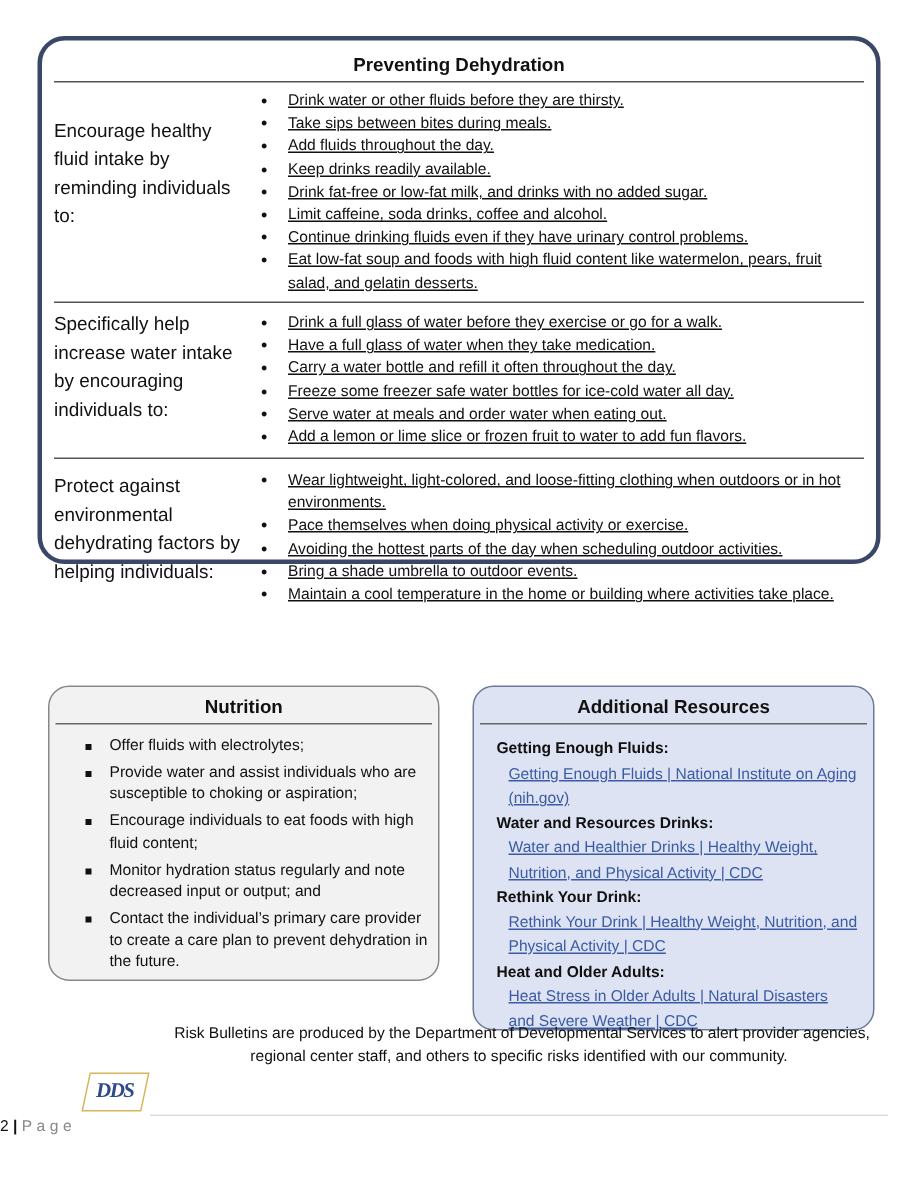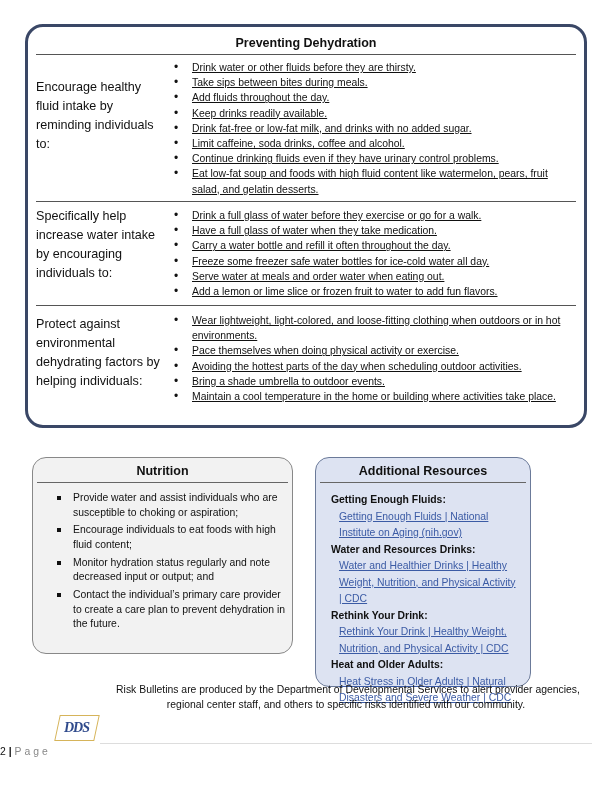--- a/index.html
+++ b/index.html
@@ -1,40 +1,40 @@
 <!DOCTYPE html>
 <html><head>
 <meta charset="utf-8">
 <style>
   html, body { margin:0; padding:0; background:#ffffff; }
   body { width:612px; height:792px; position:relative; overflow:hidden;
          font-family:"Liberation Sans", sans-serif; color:#111; }
 
   
-  .main-box { position:absolute; left:25px; top:24px; width:562px; height:404px;
+  .main-box { position:absolute; left:25px; top:24px; width:562px; height:352px;
               border:3px solid #3a4766; border-radius:18px; box-sizing:border-box; background:#fff; }
   .main-title { text-align:center; font-weight:bold; font-size:12.5px; margin-top:9px; height:18px; }
   .rule { position:absolute; left:8px; right:8px; height:1px; background:#555; }
   .section { position:absolute; left:8px; right:8px; }
   .sec-label { position:absolute; left:0; width:128px; font-size:12.6px; line-height:19px; color:#111; }
   .sec-list { position:absolute; left:138px; right:0; margin:0; padding:0; list-style:none; font-size:10.4px; line-height:15.2px;text-decoration:underline; }
   .sec-list li { position:relative; padding-left:18px; }
   .sec-list li::before { content:"\2022"; position:absolute; left:0; font-size:12px; }
 
   
   .treat-box { position:absolute; left:32px; top:457px; width:261px; height:197px;
                border:1.5px solid #888; border-radius:14px; background:#f2f2f2; box-sizing:border-box; }
   .box-title { text-align:center; font-weight:bold; font-size:12.5px; margin-top:6px; height:18px; }
   .box-rule { height:1px; background:#666; margin:0 4px; }
   .treat-list { margin:8px 0 0 0; padding:0; list-style:none; font-size:10.4px; line-height:14.6px; }
   .treat-list li { position:relative; padding-left:40px; margin-bottom:3.2px; padding-right:6px; }
   .treat-list li::before { content:""; position:absolute; left:24px; top:5px; width:4px; height:4px; background:#111; }
 
   
-  .res-box { position:absolute; left:315px; top:457px; width:216px; height:230px;
+  .res-box { position:absolute; left:315px; top:457px; width:268px; height:230px;
              border:1.5px solid #6b7a99; border-radius:14px; background:#dde3f2; box-sizing:border-box; }
   .res-body { padding:9px 4px 0 15px; font-size:10.4px; line-height:16.5px; }
   .res-heading { font-weight:bold; }
   .res-link { display:block; color:#3b5ba5; text-decoration:underline; padding-left:8px; padding-right:6px; cursor:pointer; }
 
   
   .logo { position:absolute; left:57px; top:715px; width:38px; height:24px; border:1.5px solid #d6b45a;
           transform:skewX(-12deg); background:#fff; display:flex; align-items:center; justify-content:center; }
   .logo span { font-family:"Liberation Serif", serif; font-style:italic; font-weight:bold; font-size:14px;
                color:#2f4a8c; transform:skewX(12deg); letter-spacing:-1px; }
@@ -88,20 +88,21 @@
       <li>Bring a shade umbrella to outdoor events.</li>
       <li>Maintain a cool temperature in the home or building where activities take place.</li>
     </ul>
   </div>
 </div>
 
 <div class="treat-box">
   <div class="box-title">Nutrition</div>
   <div class="box-rule"></div>
   <ul class="treat-list">
+    <li>Offer fluids with electrolytes;</li>
     <li>Provide water and assist individuals who are susceptible to choking or aspiration;</li>
     <li>Encourage individuals to eat foods with high fluid content;</li>
     <li>Monitor hydration status regularly and note decreased input or output; and</li>
     <li>Contact the individual’s primary care provider to create a care plan to prevent dehydration in the future.</li>
   </ul>
 </div>
 
 <div class="res-box">
   <div class="box-title">Additional Resources</div>
   <div class="box-rule"></div>

